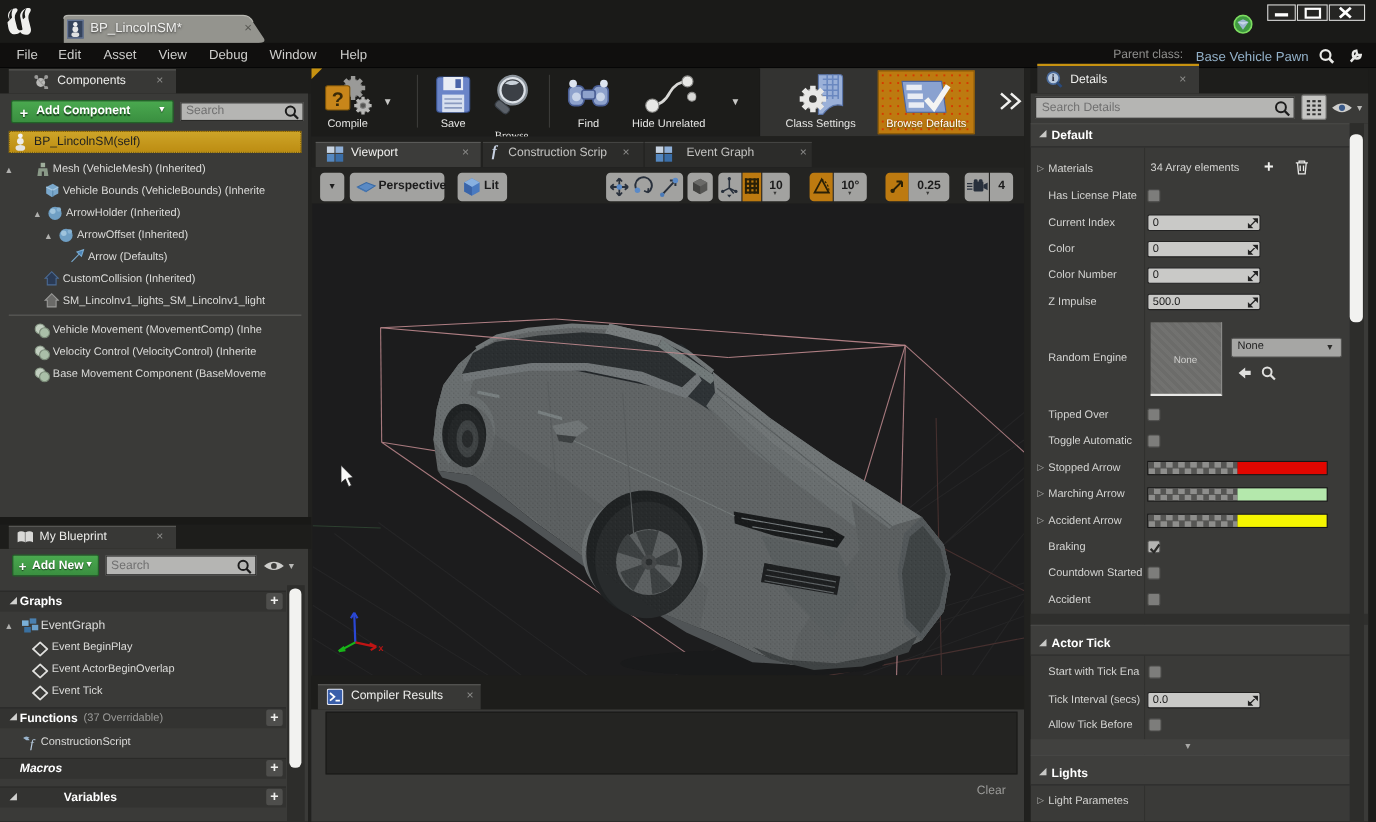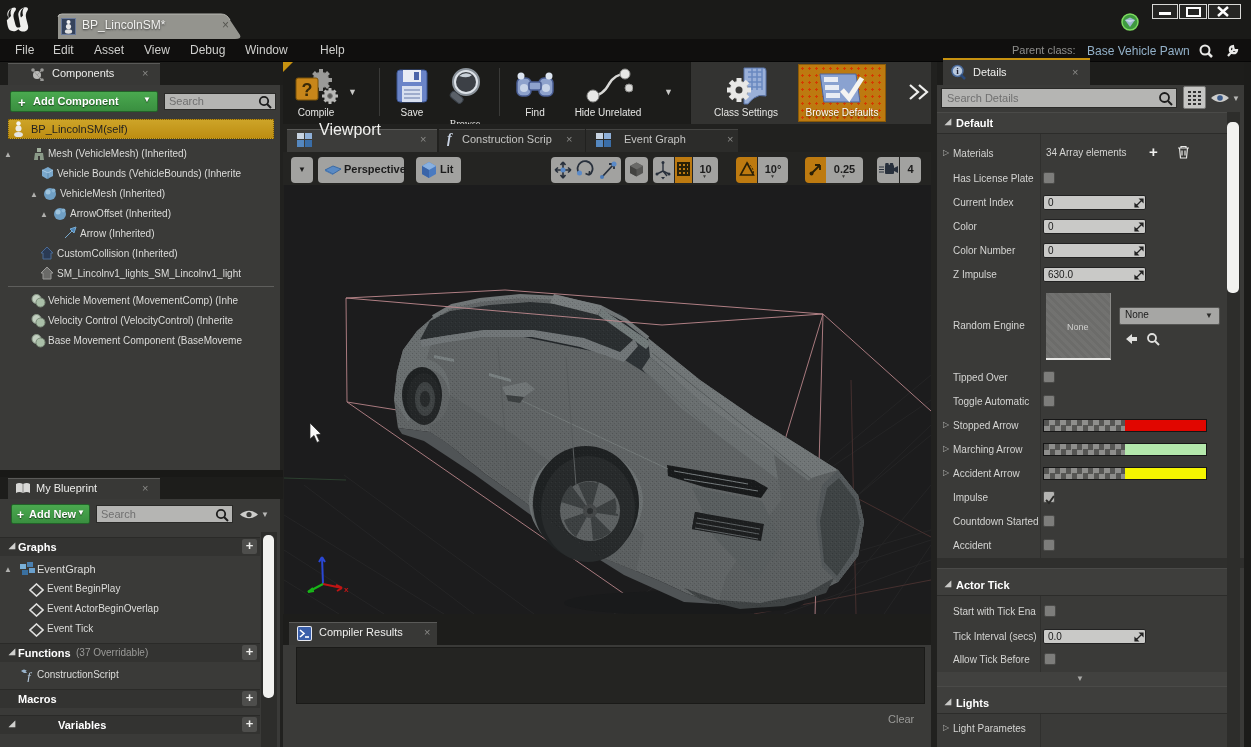--- a/index.html
+++ b/index.html
@@ -60,21 +60,21 @@
     <path d="M4 7 L14 7 L9 9.5 Z" fill="#c5d6e6"></path>
   </svg>
 
 <div class="abs" style="left:0;top:39px;width:1251px;height:23px;background:#100f0e;border-bottom:1px solid #060606;">
 <div class="menuitem" style="left:15px;">File</div>
 <div class="menuitem" style="left:53px;">Edit</div>
 <div class="menuitem" style="left:94px;">Asset</div>
 <div class="menuitem" style="left:144px;">View</div>
 <div class="menuitem" style="left:190px;">Debug</div>
 <div class="menuitem" style="left:245px;">Window</div>
-<div class="menuitem" style="left:320px;">Help</div>
+<div class="menuitem" style="left:309px;">Help</div>
 <div class="abs" style="left:1012px;top:5px;color:#8f8f8d;font-size:11px;">Parent class:</div>
 <div class="abs" style="left:1087px;top:5px;color:#93b1c9;font-size:12px;">Base Vehicle Pawn</div>
 <svg class="abs" style="left:1197px;top:4px;" width="44" height="16">
       <circle cx="8" cy="7" r="4.5" fill="none" stroke="#e8e8e6" stroke-width="2"></circle>
       <path d="M11 10 L15 14" stroke="#e8e8e6" stroke-width="2.5"></path>
       <path d="M31 13 L37 6 M36 3 a3.6 3.6 0 1 0 4 4 l-2.5 0 l-1 -1.5 Z" stroke="#e8e8e6" stroke-width="2.2" fill="none"></path>
     </svg>
 </div>
 
 <div class="abs" style="left:0;top:62px;width:283px;height:23px;background:#1d1d1b;"></div>
@@ -118,32 +118,32 @@
       <path d="M2 4 L8 7 L13 4" stroke="#a8c8e0" fill="none"></path>
       <path d="M8 7 L8 13" stroke="#5a88ac" fill="none"></path>
     </svg>
 <div class="treetxt abs" style="left:57px;top:168px;">Vehicle Bounds (VehicleBounds) (Inherite</div>
 <div class="exp" style="left:30px;top:190px;">▲</div>
 <svg class="abs" style="left:43px;top:186px;" width="15" height="15">
       <circle cx="7" cy="8" r="6" fill="#6f9fc4"></circle>
       <circle cx="5" cy="6" r="2.5" fill="#9fc4dd"></circle>
       <circle cx="10.5" cy="4.5" r="2" fill="#88b4d4"></circle>
     </svg>
-<div class="treetxt abs" style="left:60px;top:188px;">VehicleMesh (Inherited)</div>
+<div class="treetxt abs" style="left:60px;top:188px;">ArrowHolder (Inherited)</div>
 <div class="exp" style="left:40px;top:210px;">▲</div>
 <svg class="abs" style="left:53px;top:206px;" width="15" height="15">
       <circle cx="7" cy="8" r="6" fill="#6f9fc4"></circle>
       <circle cx="5" cy="6" r="2.5" fill="#9fc4dd"></circle>
       <circle cx="10.5" cy="4.5" r="2" fill="#88b4d4"></circle>
     </svg>
 <div class="treetxt abs" style="left:70px;top:208px;">ArrowOffset (Inherited)</div>
 <svg class="abs" style="left:63px;top:226px;" width="14" height="14">
       <path d="M2 12 L9 5 L7 3 L13 1 L11 7 L9 5" fill="#4a84b8" stroke="#78aad0" stroke-width="1"></path>
     </svg>
-<div class="treetxt abs" style="left:80px;top:228px;">Arrow (Inherited)</div>
+<div class="treetxt abs" style="left:80px;top:228px;">Arrow (Defaults)</div>
 <svg class="abs" style="left:40px;top:246px;" width="14" height="14">
       <path d="M1 7 L7 1 L13 7 L11 7 L11 13 L3 13 L3 7 Z" fill="#2a3a54" stroke="#4a6a94" stroke-width="1"></path>
     </svg>
 <div class="treetxt abs" style="left:57px;top:248px;">CustomCollision (Inherited)</div>
 <svg class="abs" style="left:40px;top:266px;" width="14" height="14">
       <path d="M1 7 L7 1 L13 7 L11 7 L11 13 L3 13 L3 7 Z" fill="#6a6a68" stroke="#9a9a98" stroke-width="1"></path>
     </svg>
 <div class="treetxt abs" style="left:57px;top:268px;">SM_Lincolnv1_lights_SM_Lincolnv1_light</div>
 <div class="abs" style="left:8px;top:286px;width:266px;height:1px;background:#5e5e5c;"></div>
 <svg class="abs" style="left:31px;top:293px;" width="15" height="15">
@@ -220,21 +220,21 @@
       <span style="position:absolute;left:18px;top:3px;">Functions</span>
       <span style="position:absolute;left:76px;top:3px;color:#9a9a98;font-weight:normal;font-size:10px;">(37 Overridable)</span>
     </div>
 <div class="plusbtn" style="left:242px;top:645px;">+</div>
 <svg class="abs" style="left:19px;top:668px;" width="17" height="14">
       <path d="M2 3 Q5 0 8 3 L6.5 3 L8 5 L5 5 Z" fill="#9ab4cc"></path>
       <text x="8" y="13" font-size="13" font-style="italic" fill="#b8cce0" font-family="Liberation Serif">f</text>
     </svg>
 <div class="abs treetxt" style="left:37px;top:669px;">ConstructionScript</div>
 <div class="hdrrow" style="top:689px;height:19px;">
-      <span style="position:absolute;left:18px;top:3px;">Macros</span>
+      <span style="position:absolute;left:18px;top:3px;font-style:italic;">Macros</span>
     </div>
 <div class="plusbtn" style="left:242px;top:691px;">+</div>
 <div class="hdrrow" style="top:715px;height:19px;">
       <span style="position:absolute;left:9px;top:3px;font-size:8px;color:#d0d0ce;">◢</span>
       <span style="position:absolute;left:18px;top:3px;margin-left:40px;">Variables</span>
     </div>
 <div class="plusbtn" style="left:242px;top:717px;">+</div>
 <div class="abs" style="left:261px;top:532px;width:16px;height:215px;background:#2d2d2b;"></div>
 <div class="abs" style="left:263px;top:535px;width:11px;height:163px;background:#f2f2f0;border-radius:5px;"></div>
 </div>
@@ -338,21 +338,21 @@
 </div>
 
 <div class="abs" style="left:283px;top:124px;width:648px;height:28px;background:#21211f;"></div>
 <div class="tab" style="left:287px;top:129px;width:150px;height:23px;background:#3c3c3a;"></div>
 <svg class="abs" style="left:297px;top:133px;" width="16" height="15">
     <rect x="0" y="0" width="7" height="6" fill="#c8d4e2"></rect>
     <rect x="8" y="0" width="7" height="6" fill="#8fb0d8"></rect>
     <rect x="0" y="7" width="7" height="7" fill="#5588c0"></rect>
     <rect x="8" y="7" width="7" height="7" fill="#3a6ea8"></rect>
   </svg>
-<div class="abs" style="left:319px;top:121px;color:#f0f0ee;font-size:16px;">Viewport</div>
+<div class="abs" style="left:319px;top:133px;color:#f0f0ee;font-size:11px;">Viewport</div>
 <div class="tabx" style="left:420px;top:133px;">×</div>
 <div class="abs" style="left:439px;top:129px;width:146px;height:23px;background:#2c2c2a;border-top:1px solid #444442;"></div>
 <div class="abs" style="left:447px;top:131px;color:#c8d2e2;font-size:14px;font-style:italic;font-family:'Liberation Serif',serif;font-weight:bold;">f</div>
 <div class="abs" style="left:462px;top:133px;color:#c4c4c2;font-size:11px;">Construction Scrip</div>
 <div class="tabx" style="left:566px;top:133px;">×</div>
 <div class="abs" style="left:586px;top:129px;width:152px;height:23px;background:#2c2c2a;border-top:1px solid #444442;"></div>
 <svg class="abs" style="left:596px;top:133px;" width="16" height="15">
     <rect x="0" y="0" width="7" height="6" fill="#c8d4e2"></rect>
     <rect x="8" y="0" width="7" height="6" fill="#8fb0d8"></rect>
     <rect x="0" y="7" width="7" height="7" fill="#5588c0"></rect>
@@ -657,21 +657,21 @@
 <div class="dinput" style="left:106px;top:107px;width:103px;padding:1px 4px;">0</div>
 <svg class="abs" style="left:197px;top:110px;" width="10" height="10">
       <path d="M1 9 L4 9 L1 6 Z M9 1 L6 1 L9 4 Z M2 8 L8 2" stroke="#222" stroke-width="1.2" fill="#222"></path>
     </svg>
 <div class="dlabel" style="top:133px;">Color Number</div>
 <div class="dinput" style="left:106px;top:131px;width:103px;padding:1px 4px;">0</div>
 <svg class="abs" style="left:197px;top:134px;" width="10" height="10">
       <path d="M1 9 L4 9 L1 6 Z M9 1 L6 1 L9 4 Z M2 8 L8 2" stroke="#222" stroke-width="1.2" fill="#222"></path>
     </svg>
 <div class="dlabel" style="top:157px;">Z Impulse</div>
-<div class="dinput" style="left:106px;top:155px;width:103px;padding:1px 4px;">630.0</div>
+<div class="dinput" style="left:106px;top:155px;width:103px;padding:1px 4px;">500.0</div>
 <svg class="abs" style="left:197px;top:158px;" width="10" height="10">
       <path d="M1 9 L4 9 L1 6 Z M9 1 L6 1 L9 4 Z M2 8 L8 2" stroke="#222" stroke-width="1.2" fill="#222"></path>
     </svg>
 <div class="dlabel" style="top:208px;">Random Engine</div>
 <div class="abs" style="left:109px;top:181px;width:65px;height:67px;background:#6f6f6d;border-bottom:2px solid #e8e8e6;border-right:1px solid #8a8a88;background-image:repeating-linear-gradient(45deg,rgba(255,255,255,.02) 0 3px,rgba(0,0,0,.03) 3px 6px);"></div>
 <div class="abs" style="left:130px;top:210px;color:#cfcfcd;font-size:9px;">None</div>
 <div class="abs" style="left:182px;top:195px;width:101px;height:18px;background:#a6a6a4;border:1px solid #555553;border-radius:2px;"></div>
 <div class="abs" style="left:188px;top:197px;color:#1c1c1c;font-size:10px;">None</div>
 <div class="abs" style="left:268px;top:199px;color:#2c2c2a;font-size:8px;">▼</div>
 <svg class="abs" style="left:188px;top:220px;" width="40" height="15">
@@ -694,21 +694,21 @@
 <div class="colorbar" style="left:106px;top:331px;">
       <div style="position:absolute;left:0;top:0;width:50%;height:100%;background:repeating-conic-gradient(#8e8e8c 0 25%,#555553 0 50%);background-size:11px 11px;"></div>
       <div style="position:absolute;right:0;top:0;width:50%;height:100%;background:#b4e8ac;"></div>
     </div>
 <div class="exp" style="left:6px;top:356px;">▷</div>
 <div class="dlabel" style="top:356px;">Accident Arrow</div>
 <div class="colorbar" style="left:106px;top:355px;">
       <div style="position:absolute;left:0;top:0;width:50%;height:100%;background:repeating-conic-gradient(#8e8e8c 0 25%,#555553 0 50%);background-size:11px 11px;"></div>
       <div style="position:absolute;right:0;top:0;width:50%;height:100%;background:#f5f500;"></div>
     </div>
-<div class="dlabel" style="top:380px;">Impulse</div>
+<div class="dlabel" style="top:380px;">Braking</div>
 <div class="dcheck" style="left:106px;top:379px;background:#b4b4b2;"><svg width="12" height="12">
         <path d="M2 6 L5 9 L10 2" stroke="#2a2a28" stroke-width="2" fill="none"></path>
       </svg></div>
 <div class="dlabel" style="top:404px;width:88px;">Countdown Started</div>
 <div class="dcheck" style="left:106px;top:403px;"></div>
 <div class="dlabel" style="top:428px;">Accident</div>
 <div class="dcheck" style="left:106px;top:427px;"></div>
 <div class="abs" style="left:0;top:446px;width:307px;height:10px;background:#2f2f2d;"></div>
 <div class="dhdr" style="top:456px;height:28px;">
       <span style="position:absolute;left:8px;top:10px;font-size:8px;color:#c8c8c6;">◢</span>

